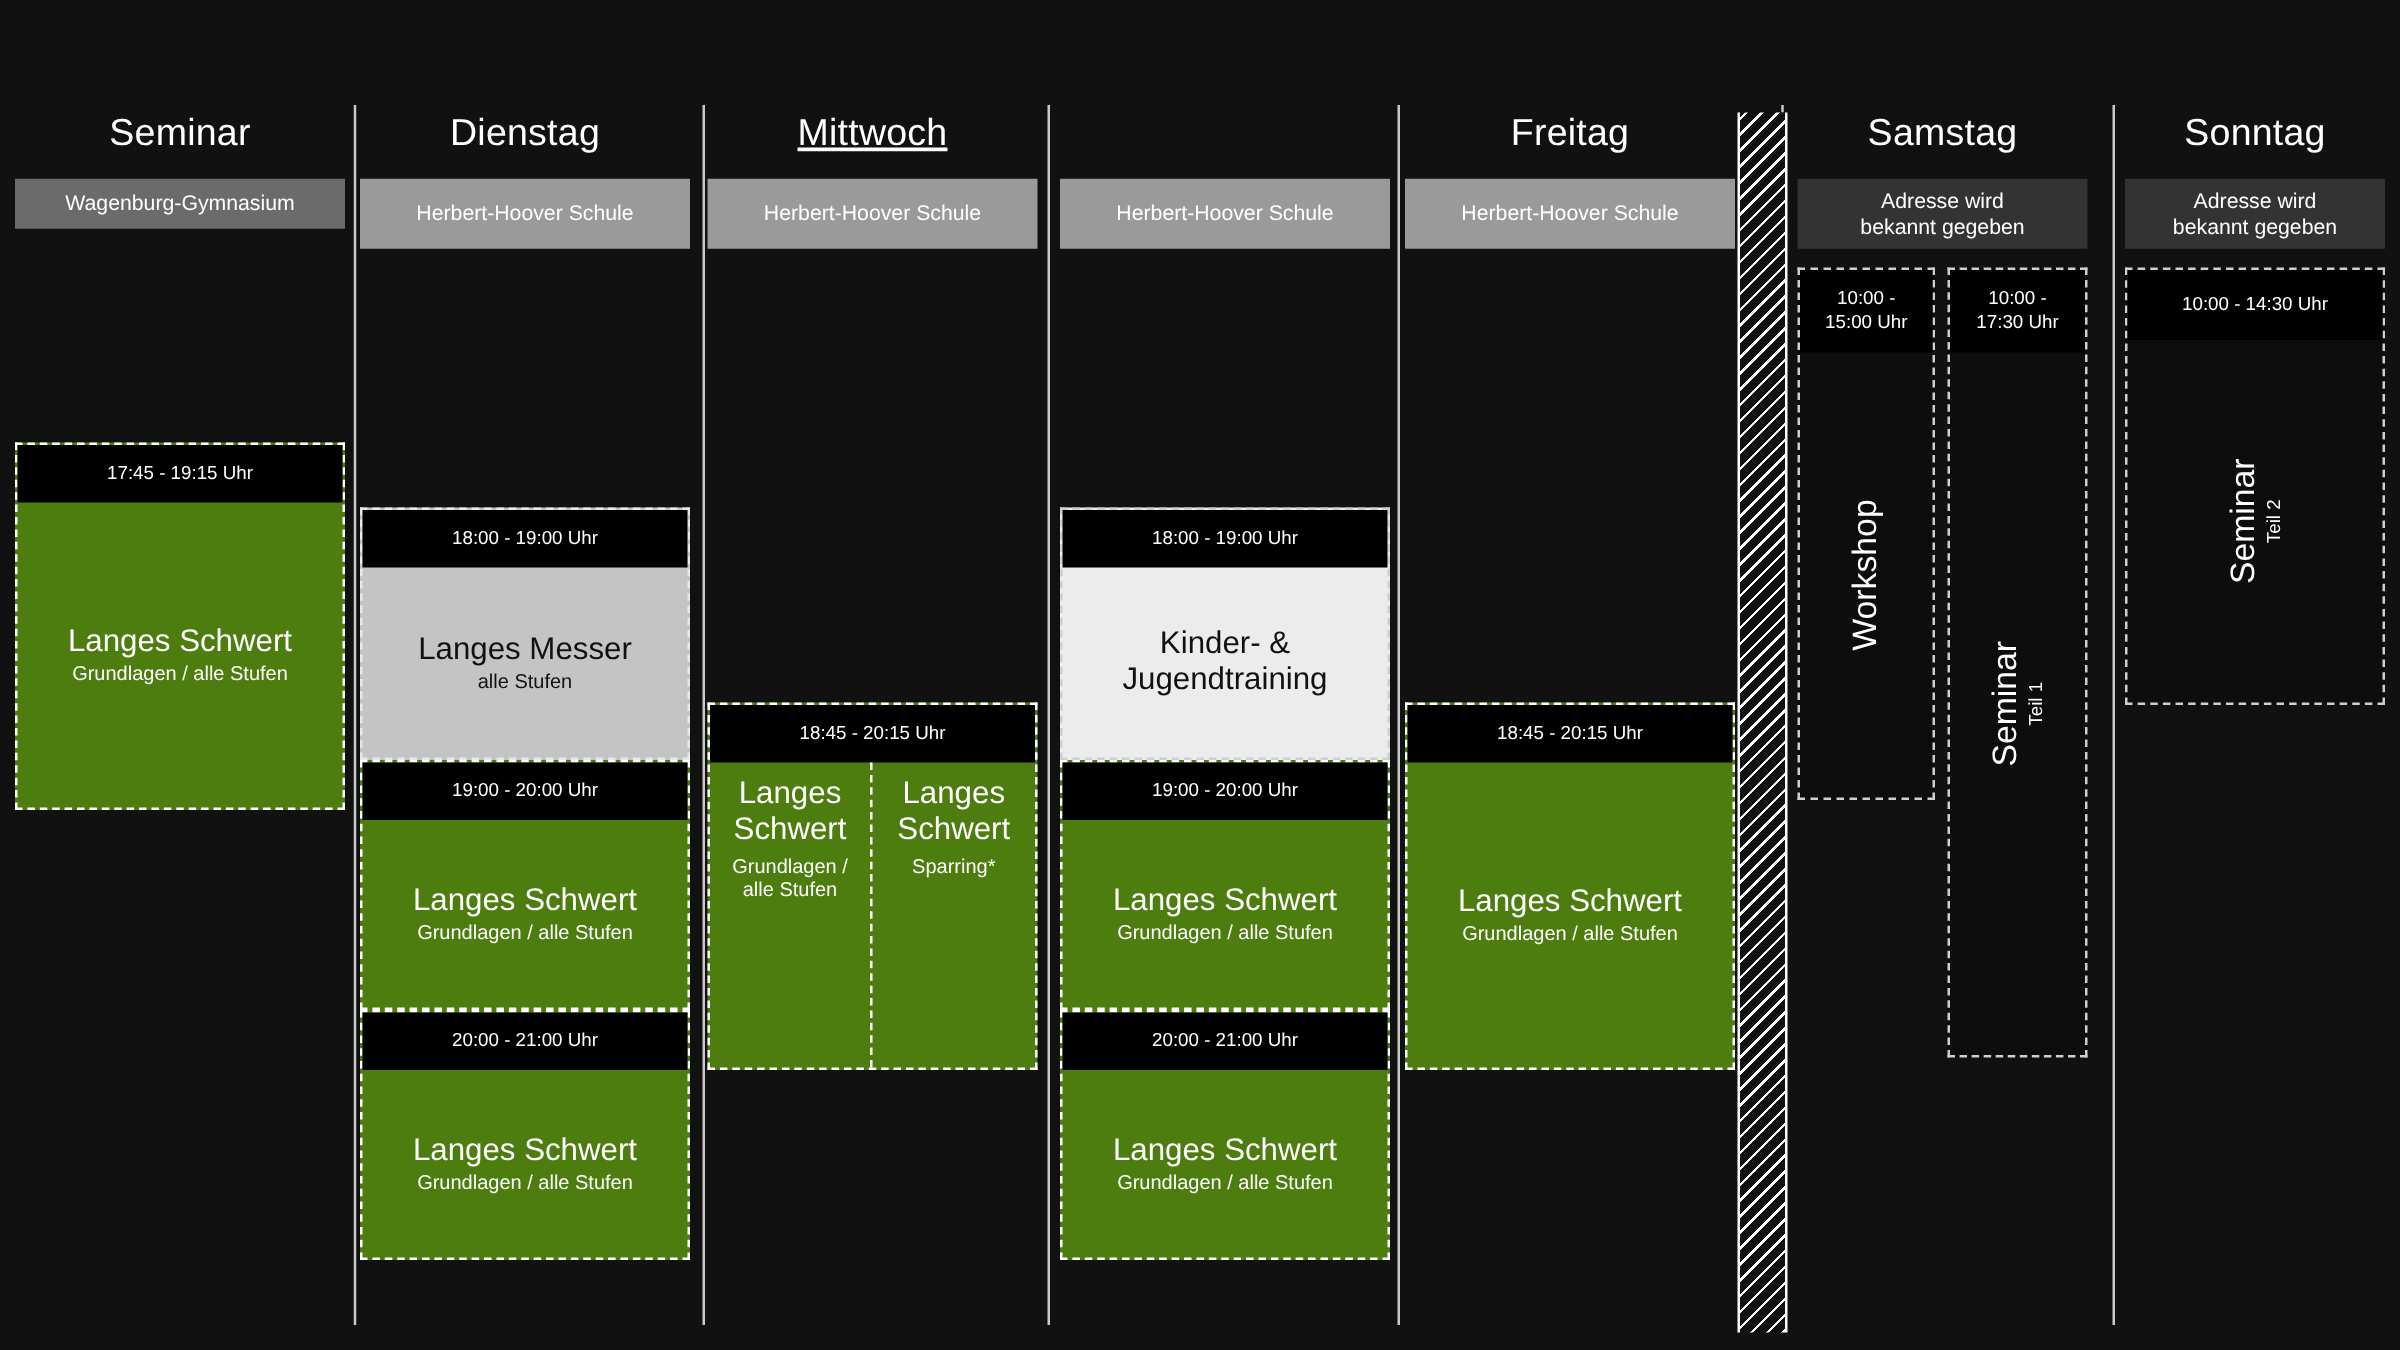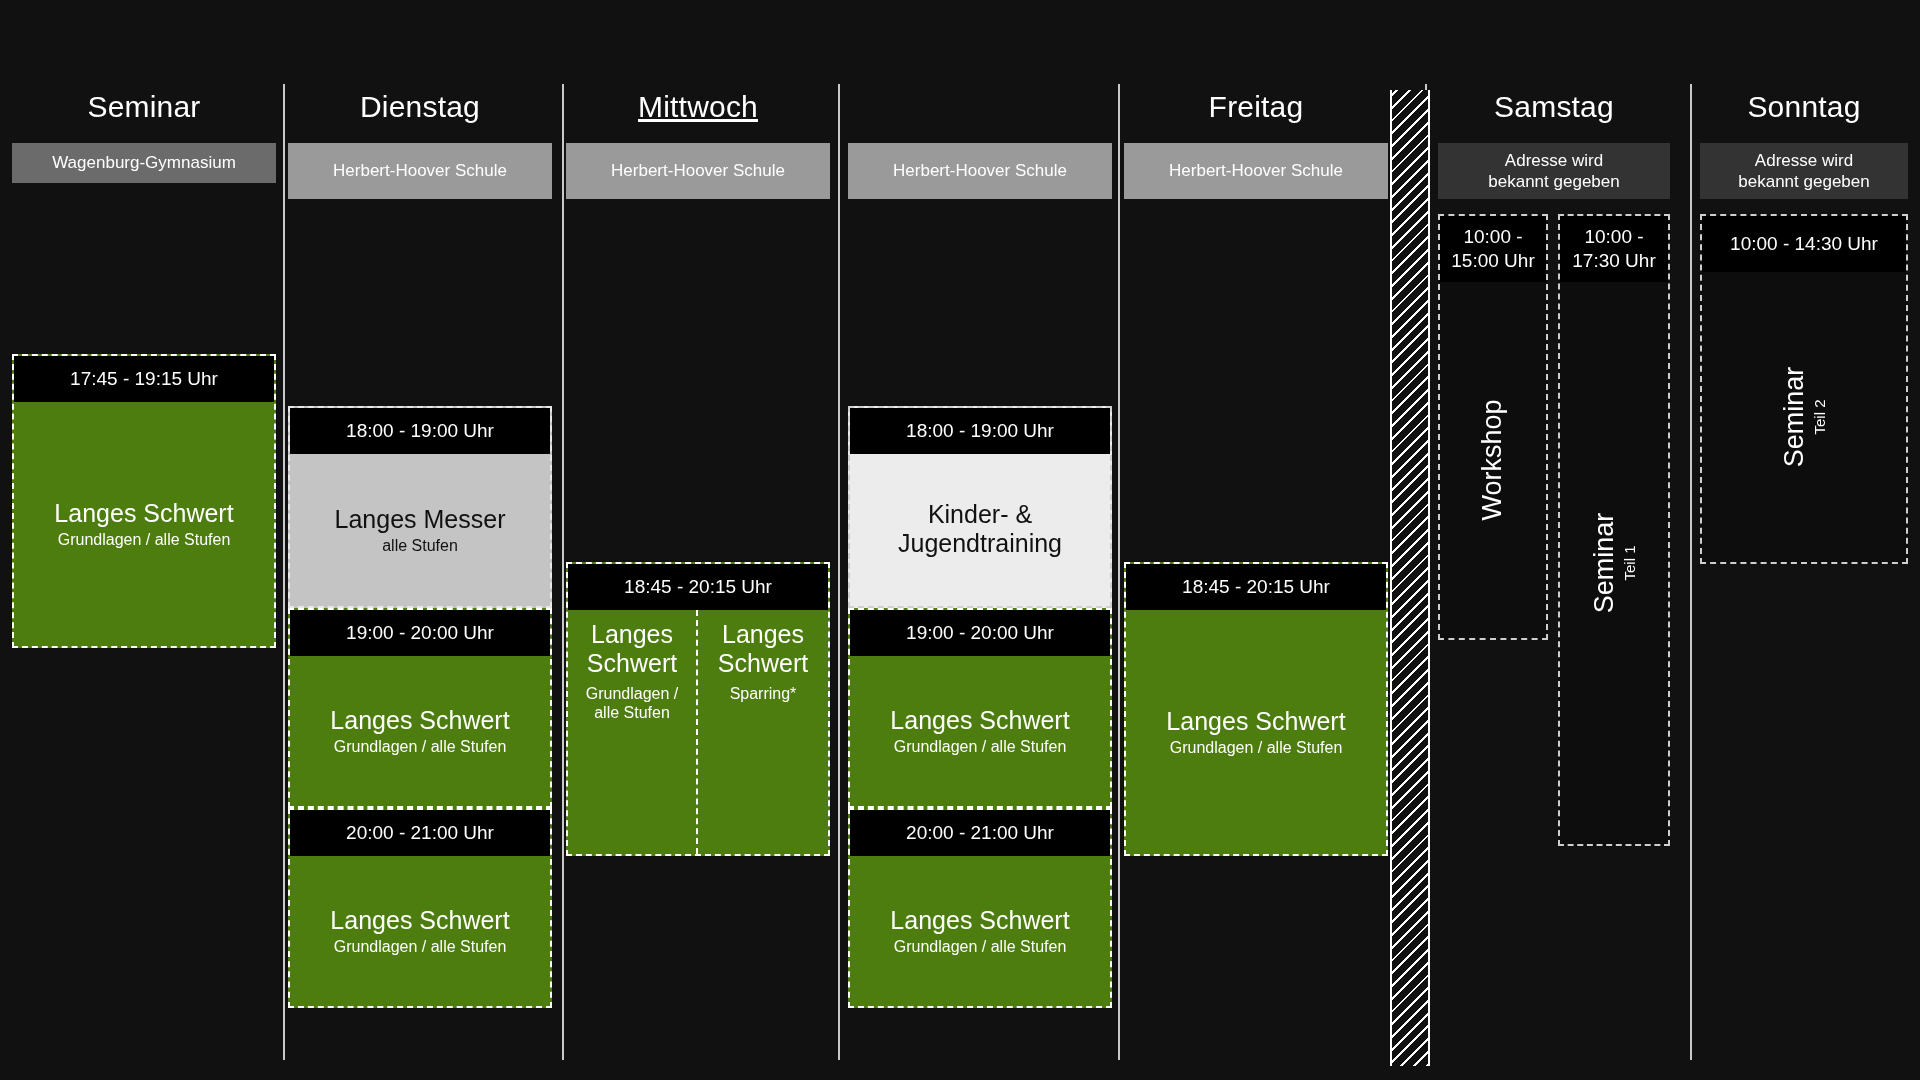--- a/index.html
+++ b/index.html
@@ -77,21 +77,21 @@
   }
   .block.b-red   { background: #b3don; }
   .block.b-red   { background: #4d7c0f; border: 2px dashed #ffffff; }
   .block.b-grey  { background: #c4c4c4; border: 2px dashed #e8e8e8; }
   .block.b-light { background: #ececec; border: 2px dashed #cfcfcf; }
   .block.b-dark  { background: #0d0d0d; border: 2px dashed #cfcfcf; }
 
   .time {
     background: #000000;
     color: #ffffff;
-    font-size: 19px;
+    font-size: 15px;
     display: flex;
     align-items: center;
     justify-content: center;
     text-align: center;
     line-height: 1.25;
     flex: none;
     padding: 2px 4px;
     white-space: pre-line;
   }
 

